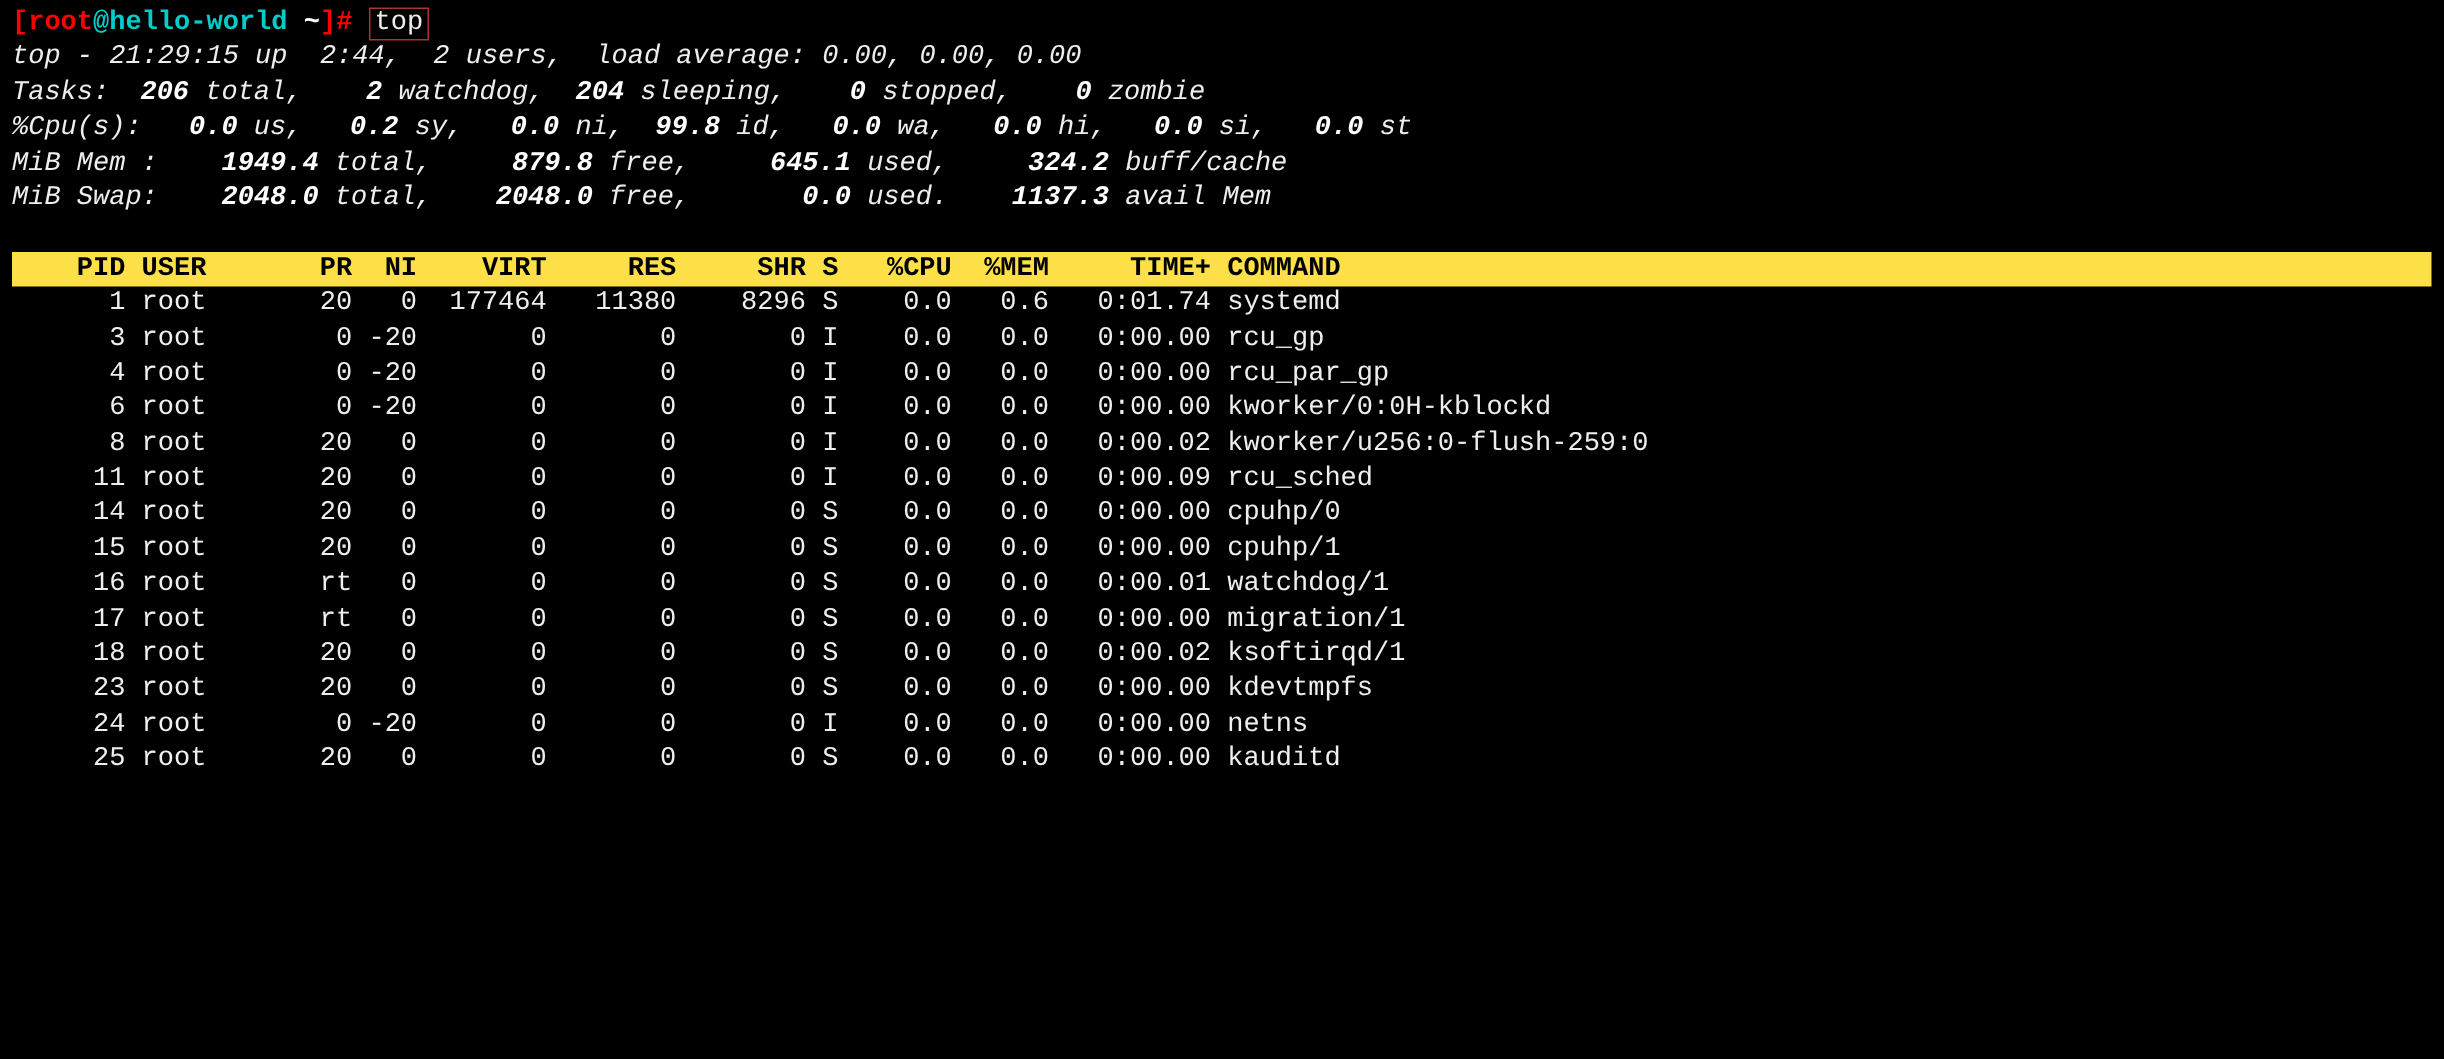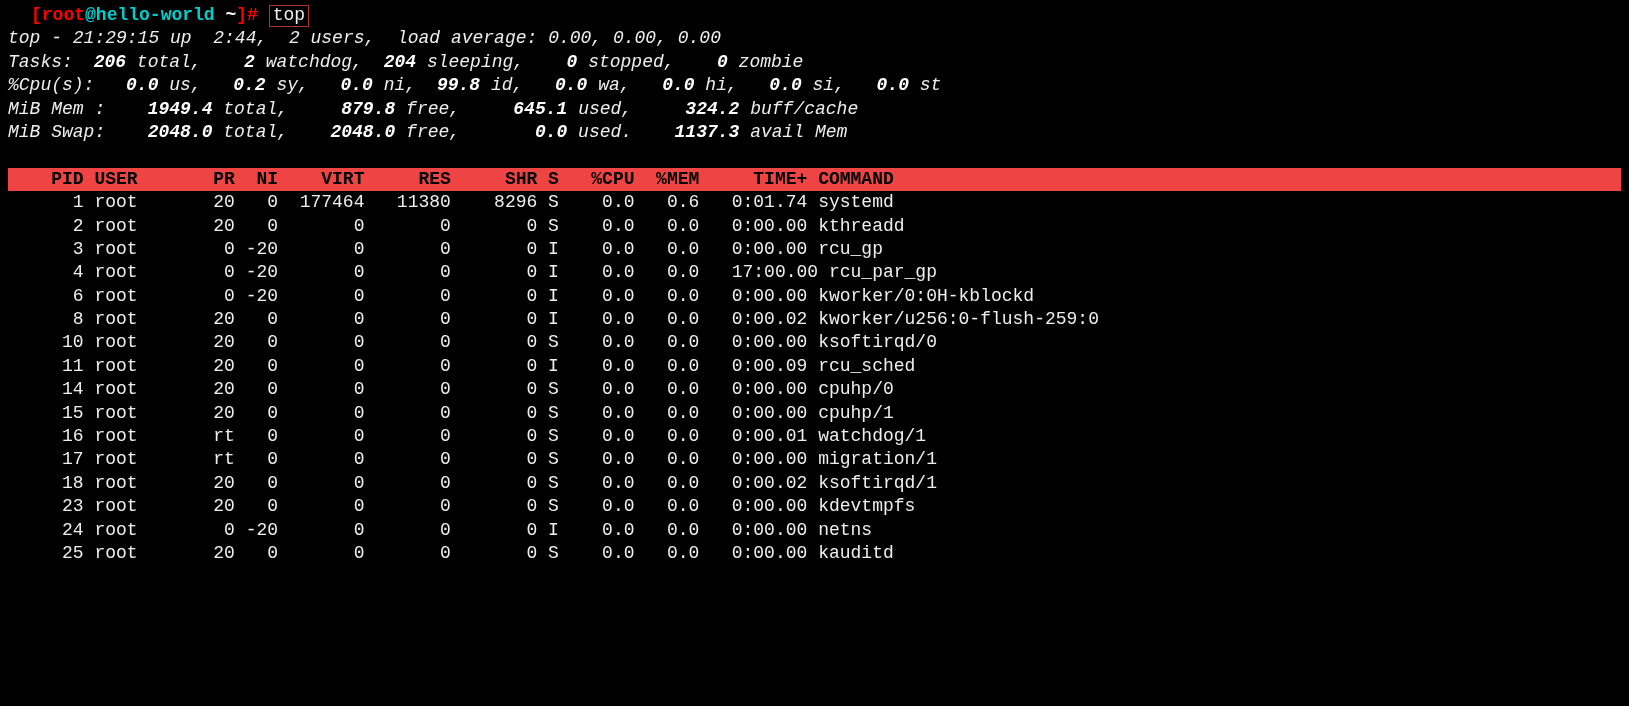--- a/index.html
+++ b/index.html
@@ -6,29 +6,29 @@
     margin: 0;
     padding: 4px 8px;
     background: #000;
     color: #eee;
     font-family: "Consolas", "Courier New", monospace;
     font-size: 18px;
     line-height: 1.3;
     width: 1629px;
     box-sizing: border-box;
   }
-  .prompt-line { white-space: pre; margin-left: 23px; }
+  .prompt-line { white-space: pre; }
   .red     { color: #ff0000; font-weight: bold; }
   .cyan    { color: #00cccc; font-weight: bold; }
   .white-b { color: #fff; font-weight: bold; }
   .cmdbox  { border: 1px solid #aa3333; padding: 0 3px 1px 3px; display: inline-block; line-height: 1.05; }
   .summary { white-space: pre; font-style: italic; }
   .bold    { font-weight: bold; color: #fff; margin-left: 10px; }
   .header-row {
-    background: #ef4444;
+    background: #fde047;
     color: #000;
     font-weight: bold;
     white-space: pre;
     width: 100%;
     display: block;
   }
   .proc-row { white-space: pre; }
 </style>
 </head>
 <body>
@@ -44,26 +44,24 @@
 <div class="summary"><span>MiB Mem :   </span><span class="bold">1949.4</span><span> total,    </span><span class="bold">879.8</span><span> free,    </span><span class="bold">645.1</span><span> used,    </span><span class="bold">324.2</span><span> buff/cache</span></div>
 
 <div class="summary"><span>MiB Swap:   </span><span class="bold">2048.0</span><span> total,   </span><span class="bold">2048.0</span><span> free,      </span><span class="bold">0.0</span><span> used.   </span><span class="bold">1137.3</span><span> avail Mem</span></div>
 
 <div class="summary">&nbsp;</div>
 
 <span class="header-row" id="header-row">    PID USER       PR  NI    VIRT     RES     SHR S   %CPU  %MEM     TIME+ COMMAND</span>
 
 <div id="proc-body">
     <div class="proc-row">      1 root       20   0  177464   11380    8296 S    0.0   0.6   0:01.74 systemd</div>
-    <div class="proc-row">      2 root       20   0       0       0       0 S    0.0   0.0   0:00.00 kthreadd</div>
     <div class="proc-row">      3 root        0 -20       0       0       0 I    0.0   0.0   0:00.00 rcu_gp</div>
-    <div class="proc-row">      4 root        0 -20       0       0       0 I    0.0   0.0   17:00.00 rcu_par_gp</div>
+    <div class="proc-row">      4 root        0 -20       0       0       0 I    0.0   0.0   0:00.00 rcu_par_gp</div>
     <div class="proc-row">      6 root        0 -20       0       0       0 I    0.0   0.0   0:00.00 kworker/0:0H-kblockd</div>
     <div class="proc-row">      8 root       20   0       0       0       0 I    0.0   0.0   0:00.02 kworker/u256:0-flush-259:0</div>
-    <div class="proc-row">     10 root       20   0       0       0       0 S    0.0   0.0   0:00.00 ksoftirqd/0</div>
     <div class="proc-row">     11 root       20   0       0       0       0 I    0.0   0.0   0:00.09 rcu_sched</div>
     <div class="proc-row">     14 root       20   0       0       0       0 S    0.0   0.0   0:00.00 cpuhp/0</div>
     <div class="proc-row">     15 root       20   0       0       0       0 S    0.0   0.0   0:00.00 cpuhp/1</div>
     <div class="proc-row">     16 root       rt   0       0       0       0 S    0.0   0.0   0:00.01 watchdog/1</div>
     <div class="proc-row">     17 root       rt   0       0       0       0 S    0.0   0.0   0:00.00 migration/1</div>
     <div class="proc-row">     18 root       20   0       0       0       0 S    0.0   0.0   0:00.02 ksoftirqd/1</div>
     <div class="proc-row">     23 root       20   0       0       0       0 S    0.0   0.0   0:00.00 kdevtmpfs</div>
     <div class="proc-row">     24 root        0 -20       0       0       0 I    0.0   0.0   0:00.00 netns</div>
     <div class="proc-row">     25 root       20   0       0       0       0 S    0.0   0.0   0:00.00 kauditd</div>
   </div>

